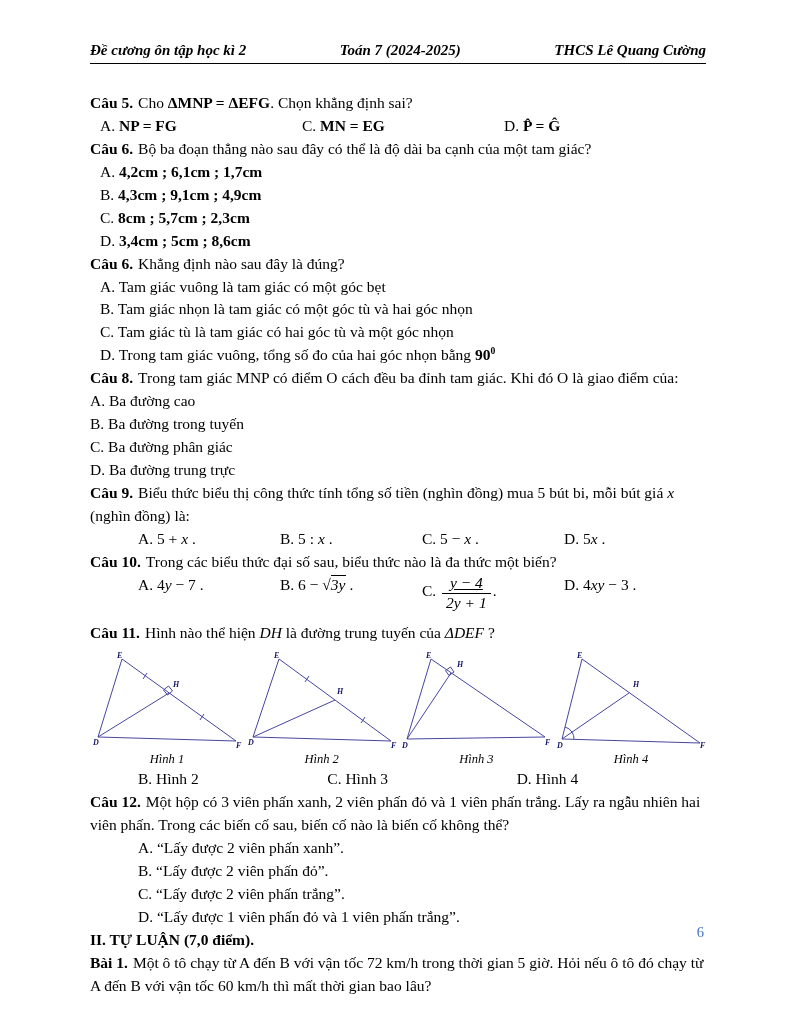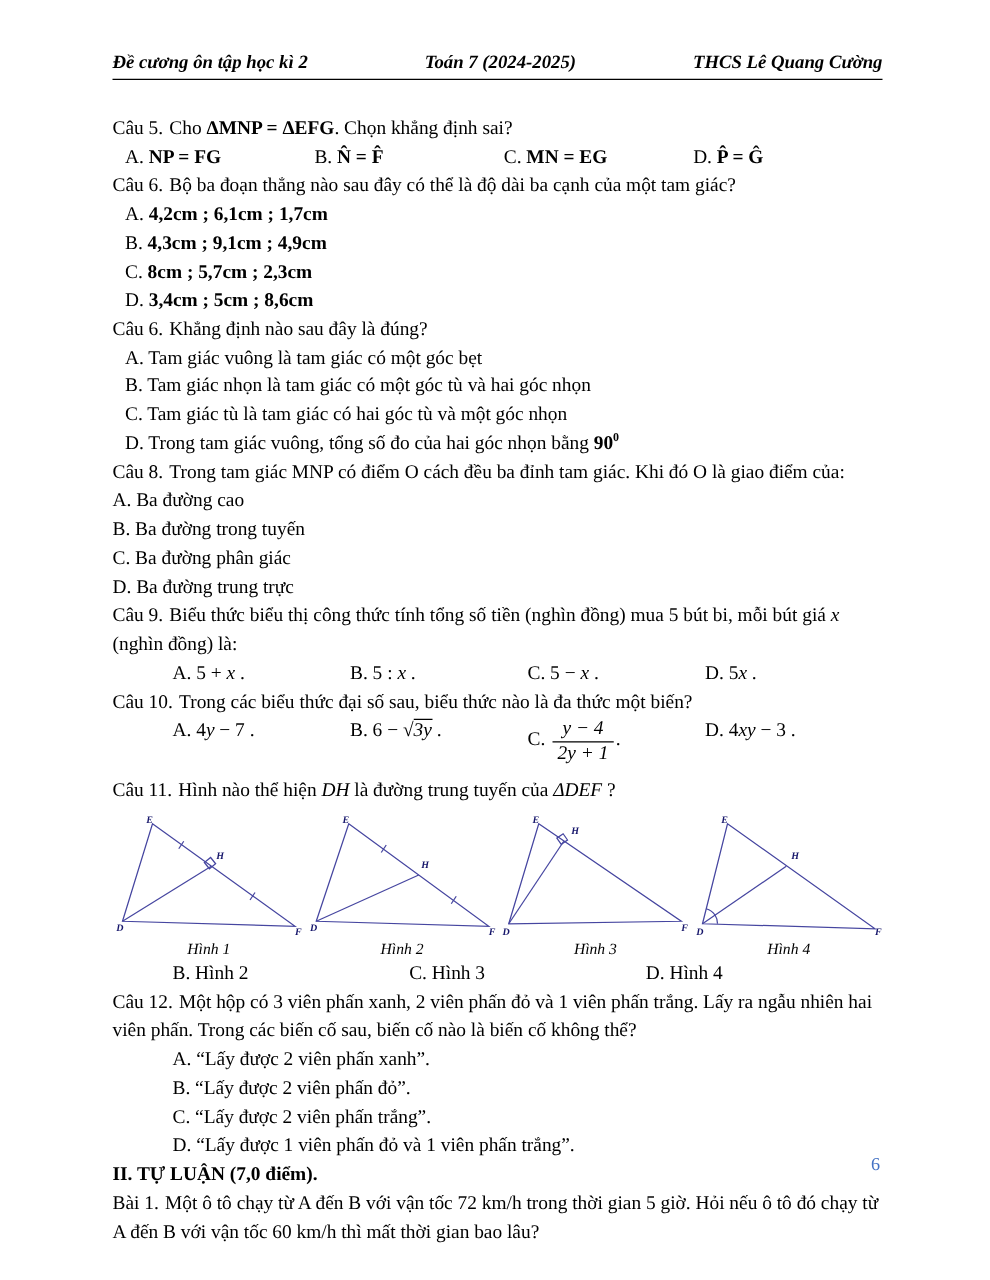--- a/index.html
+++ b/index.html
@@ -10,38 +10,38 @@
     font-size:15.5px; color:#000;
   }
   .page { position:relative; width:792px; height:1016px; padding:42px 86px 0 90px; background:#fff; }
   .header {
     display:flex; justify-content:space-between;
     font-weight:bold; font-style:italic; font-size:15px;
     border-bottom:1.6px solid #000; padding-bottom:4px;
   }
   .content { padding-top:28px; line-height:1.48; }
   .qline { margin:0; }
-  .ql { font-weight:normal; margin-right:5px; }
+  .ql { font-weight:bold; margin-right:5px; }
   .b { font-weight:bold; }
   .iv { font-style:italic; }
   .row4 { display:flex; align-items:flex-start; }
   .row4 > div { flex:1; }
   .pad10 { padding-left:10px; }
   .pad48 { padding-left:48px; }
   .grid2 { display:flex;flex-direction:column; }
   .grid2 > div:first-child { width:55%; }
   .grid2 > div:last-child { width:45%; }
   .opt-stack { padding-left:10px; }
   .opt-stack48 { padding-left:48px; }
   sup { font-size:0.62em; vertical-align:super; font-weight:bold; }
   .sqrt { font-style:normal; }
   .rad { border-top:1px solid #000; font-style:italic; }
   .frac { display:inline-flex; flex-direction:column; vertical-align:middle; text-align:center;
           font-style:italic; line-height:1.15; margin:0 2px; }
-  .frac .num { border-bottom:1.2px solid #000; padding:0 4px 1px; }
+  .frac .num { border-bottom:1.2px solid #000; padding:0 4px 1px;text-decoration:underline; }
   .frac .den { padding:0 4px; }
   .figs { display:flex; justify-content:space-between; padding:4px 0 0 2px; }
   .fig { width:150px; text-align:center; }
   .fig svg { display:block; }
   .tri { stroke:#4646a0; fill:none; stroke-width:1; }
   .vl { font-size:8px; font-style:italic; font-weight:bold; fill:#16166b;
         font-family:"Liberation Serif", serif; }
   .fig-cap { font-style:italic; font-size:12.5px; margin-top:1px; }
   .section-title { font-weight:bold; }
   .page-num { position:absolute; top:924px; right:88px; color:#4472c4; font-size:14.5px; }
@@ -57,21 +57,20 @@
     <span>THCS Lê Quang Cường</span>
   </div>
 
   <div class="content">
 
     <p class="qline">
       <span class="ql">Câu 5.</span><span>Cho </span><span class="b">ΔMNP = ΔEFG</span><span>. Chọn khẳng định sai?</span>
     </p>
     <div class="row4 pad10">
       <div><span>A. </span><span class="b">NP = FG</span></div>
-      <div><span>B. </span><span class="b">N̂ = F̂</span></div>
       <div><span>C. </span><span class="b">MN = EG</span></div>
       <div><span>D. </span><span class="b">P̂ = Ĝ</span></div>
     </div>
 
     <p class="qline">
       <span class="ql">Câu 6.</span><span>Bộ ba đoạn thẳng nào sau đây có thể là độ dài ba cạnh của một tam giác?</span>
     </p>
     <div class="grid2 pad10">
       <div><span>A. </span><span class="b">4,2cm ; 6,1cm ; 1,7cm</span></div>
       <div><span>B. </span><span class="b">4,3cm ; 9,1cm ; 4,9cm</span></div>

